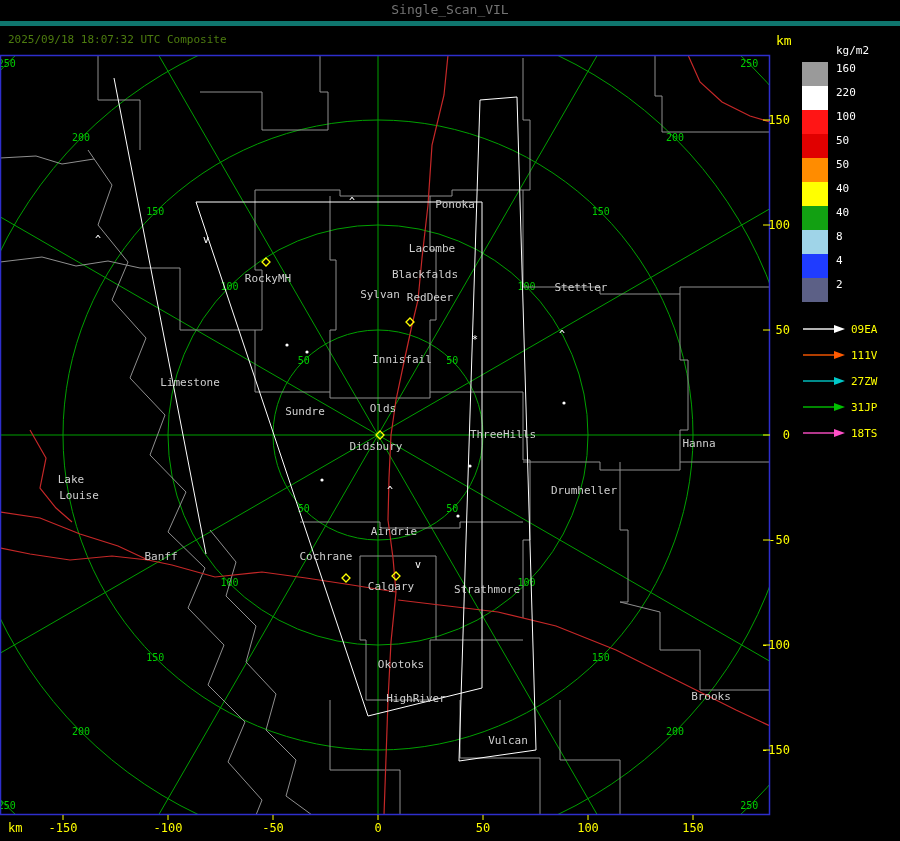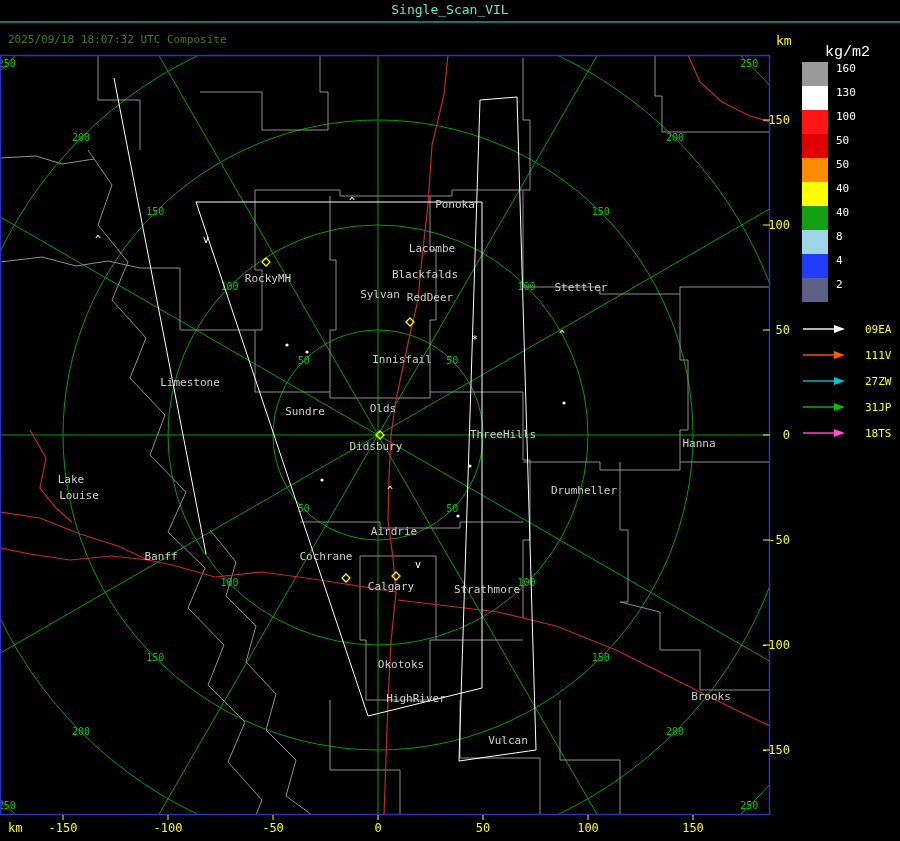--- a/index.html
+++ b/index.html
@@ -1,41 +1,41 @@
 <!DOCTYPE html>
 <html><head>
 <meta charset="utf-8">
 <style>
   html,body{margin:0;padding:0;background:#000;}
   .page{position:relative;width:900px;height:841px;background:#000;overflow:hidden;
         font-family:"DejaVu Sans Mono",monospace;}
   .titlebar{position:absolute;top:0;left:0;width:900px;height:21px;
-            border-bottom:2px solid #0f766e;color:#5eead4;font-size:13px;
+            border-bottom:5px solid #0f766e;color:#737373;font-size:13px;
             text-align:center;line-height:20px;}
   .stamp{position:absolute;top:33px;left:8px;color:#4d7c0f;font-size:11px;white-space:pre;}
   .kmtop{position:absolute;top:33px;left:776px;color:#ffff00;font-size:13px;}
   #map-svg{position:absolute;top:0;left:0;}
   .ring{stroke:#00a000;stroke-width:1;fill:none;}
   .ringlbl{fill:#00cc00;font:10px "DejaVu Sans Mono",monospace;text-anchor:middle;}
   .boundary{stroke:#8f8f8f;stroke-width:1;fill:none;}
   .road{stroke:#c62828;stroke-width:1.2;fill:none;}
   .sector{stroke:#ffffff;stroke-width:1;fill:none;}
   .city{fill:#cfcfcf;font:11px "DejaVu Sans Mono",monospace;text-anchor:middle;}
   .axislbl{fill:#ffff00;font:12px "DejaVu Sans Mono",monospace;}
   .tick{stroke:#ffff00;stroke-width:1;}
   .frame{stroke:#2e2ecc;stroke-width:1.5;fill:none;}
   .glyph{fill:#ffffff;font:10px "DejaVu Sans Mono",monospace;text-anchor:middle;}
   #legend{position:absolute;top:44px;left:802px;width:96px;color:#fff;}
-  .legend-unit{color:#ffffff;font-size:15px;margin-left:23px;height:18px;font-family:Liberation Mono, monospace;}
+  .legend-unit{color:#ffffff;font-size:11px;margin-left:34px;height:18px;}
   .scale-row{display:flex;height:24px;align-items:flex-start;}
   .swatch{width:26px;height:24px;flex:none;}
   .scale-label{color:#ffffff;font-size:11px;margin-left:8px;}
   #site-rows{margin-top:14px;}
   .site-row{display:flex;height:26px;align-items:center;}
-  .site-label{color:#ffff00;font-size:11px;margin-left:19px;text-align:right;}
+  .site-label{color:#ffff00;font-size:11px;margin-left:5px;text-align:right;}
 </style>
 </head>
 <body>
 
 <div class="page">
 
   <div class="titlebar">Single_Scan_VIL</div>
 
   <div class="stamp">2025/09/18 18:07:32 UTC Composite</div>
   <div class="kmtop">km</div>
@@ -204,21 +204,21 @@
 
   <div id="legend">
     <div class="legend-unit">kg/m2</div>
     <div id="scale-rows">
         <div class="scale-row">
           <div class="swatch" style="background: rgb(154, 154, 154);"></div>
           <span class="scale-label">160</span>
         </div>
         <div class="scale-row">
           <div class="swatch" style="background: rgb(255, 255, 255);"></div>
-          <span class="scale-label">130</span>
+          <span class="scale-label">220</span>
         </div>
         <div class="scale-row">
           <div class="swatch" style="background: rgb(255, 21, 21);"></div>
           <span class="scale-label">100</span>
         </div>
         <div class="scale-row">
           <div class="swatch" style="background: rgb(224, 0, 0);"></div>
           <span class="scale-label">50</span>
         </div>
         <div class="scale-row">

